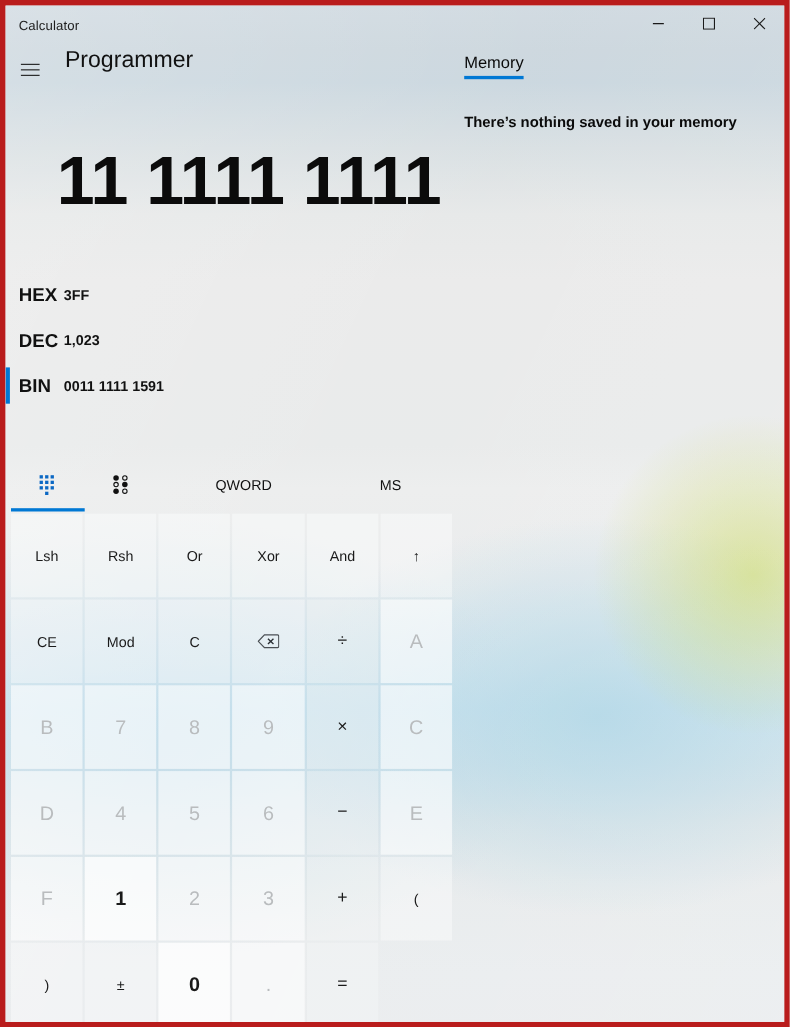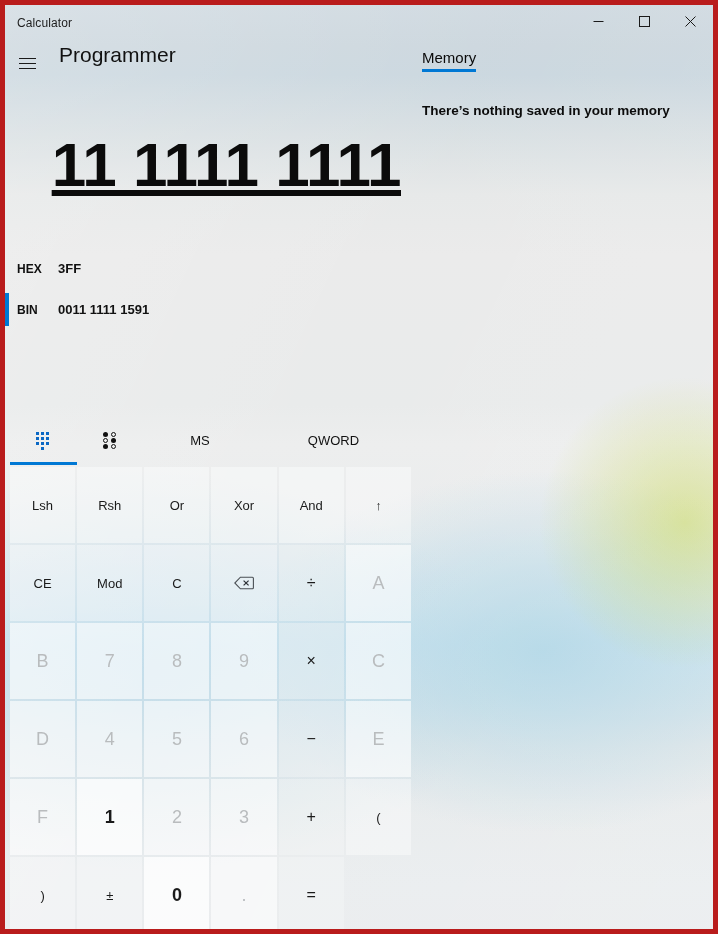--- a/index.html
+++ b/index.html
@@ -157,21 +157,20 @@
     left: 0;
     top: 124px;
     width: 396px;
     text-align: right;
     font-size: 62px;
     font-weight: bold;
     color: #0b0b0b;
     letter-spacing: -0.5px;
     line-height: 72px;
     white-space: nowrap;
-    text-decoration: underline;
   }
 
   
   .radix-list {
     position: absolute;
     left: 0;
     top: 243px;
     width: 406px;
   }
   .radix-row {
@@ -184,21 +183,21 @@
     position: absolute;
     left: 0; top: 4px;
     width: 4px;
     height: 33px;
     background: transparent;
   }
   .radix-row.selected .accent { background: #0078d4; }
   .radix-label {
     width: 40px;
     margin-left: 12px;
-    font-size: 12px;
+    font-size: 17px;
     font-weight: bold;
     color: #111;
   }
   .radix-value {
     font-size: 13px;
     font-weight: bold;
     color: #111;
     margin-left: 1px;
   }
 
@@ -333,20 +332,25 @@
     <div class="memory-empty">There’s nothing saved in your memory</div>
   </div>
 
   <div class="display-value">11 1111 1111</div>
 
   <div class="radix-list">
     <div class="radix-row">
       <span class="accent"></span>
       <span class="radix-label">HEX</span>
       <span class="radix-value">3FF</span>
+    </div>
+    <div class="radix-row">
+      <span class="accent"></span>
+      <span class="radix-label">DEC</span>
+      <span class="radix-value">1,023</span>
     </div>
     <div class="radix-row selected">
       <span class="accent"></span>
       <span class="radix-label">BIN</span>
       <span class="radix-value">0011 1111 1591</span>
     </div>
   </div>
 
   <div class="keypad-tabs">
     <div class="ktab icon-tab">
@@ -367,22 +371,22 @@
     <div class="ktab icon-tab">
       <span class="bit-icon">
         <i class="filled" style="left:0;top:0"></i>
           <i class="hollow" style="left:8px;top:0"></i>
         <i class="hollow" style="left:0;top:6px"></i>
           <i class="filled" style="left:8px;top:6px"></i>
         <i class="filled" style="left:0;top:12px"></i>
           <i class="hollow" style="left:8px;top:12px"></i>
       </span>
     </div>
+    <div class="ktab text-tab" style="width:155px">QWORD</div>
     <div class="ktab text-tab" style="width:112px">MS</div>
-    <div class="ktab text-tab" style="width:155px">QWORD</div>
   </div>
 
   <div class="keypad" id="keypad">
       <div class="key bitop">
         <span>Lsh</span>
       </div>
       <div class="key bitop">
         <span>Rsh</span>
       </div>
       <div class="key bitop">

